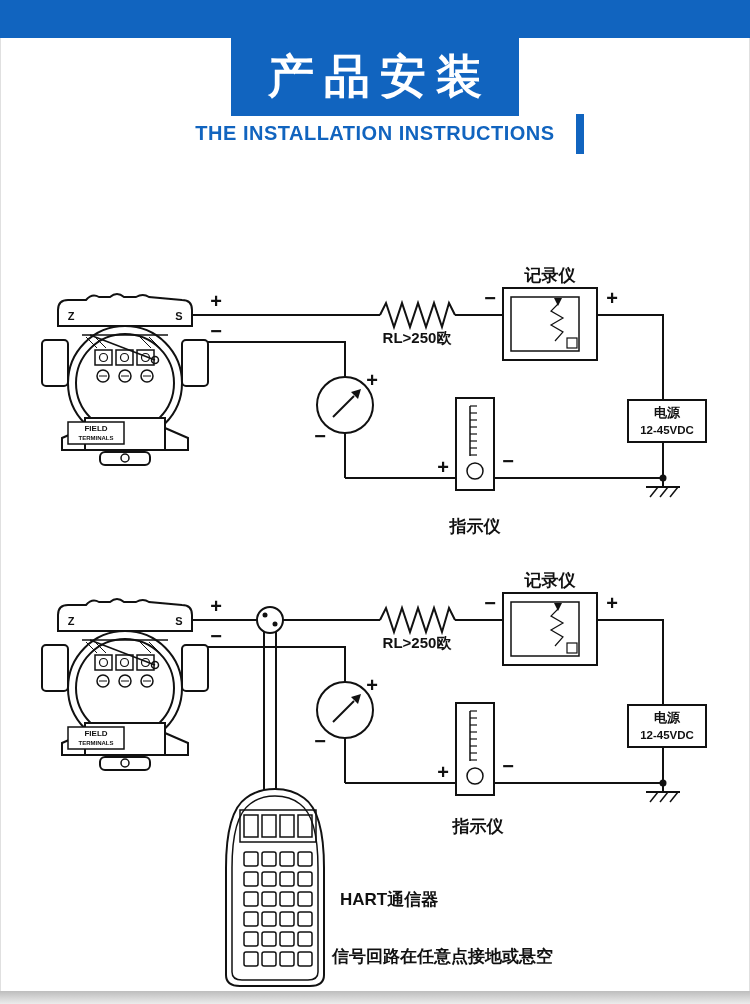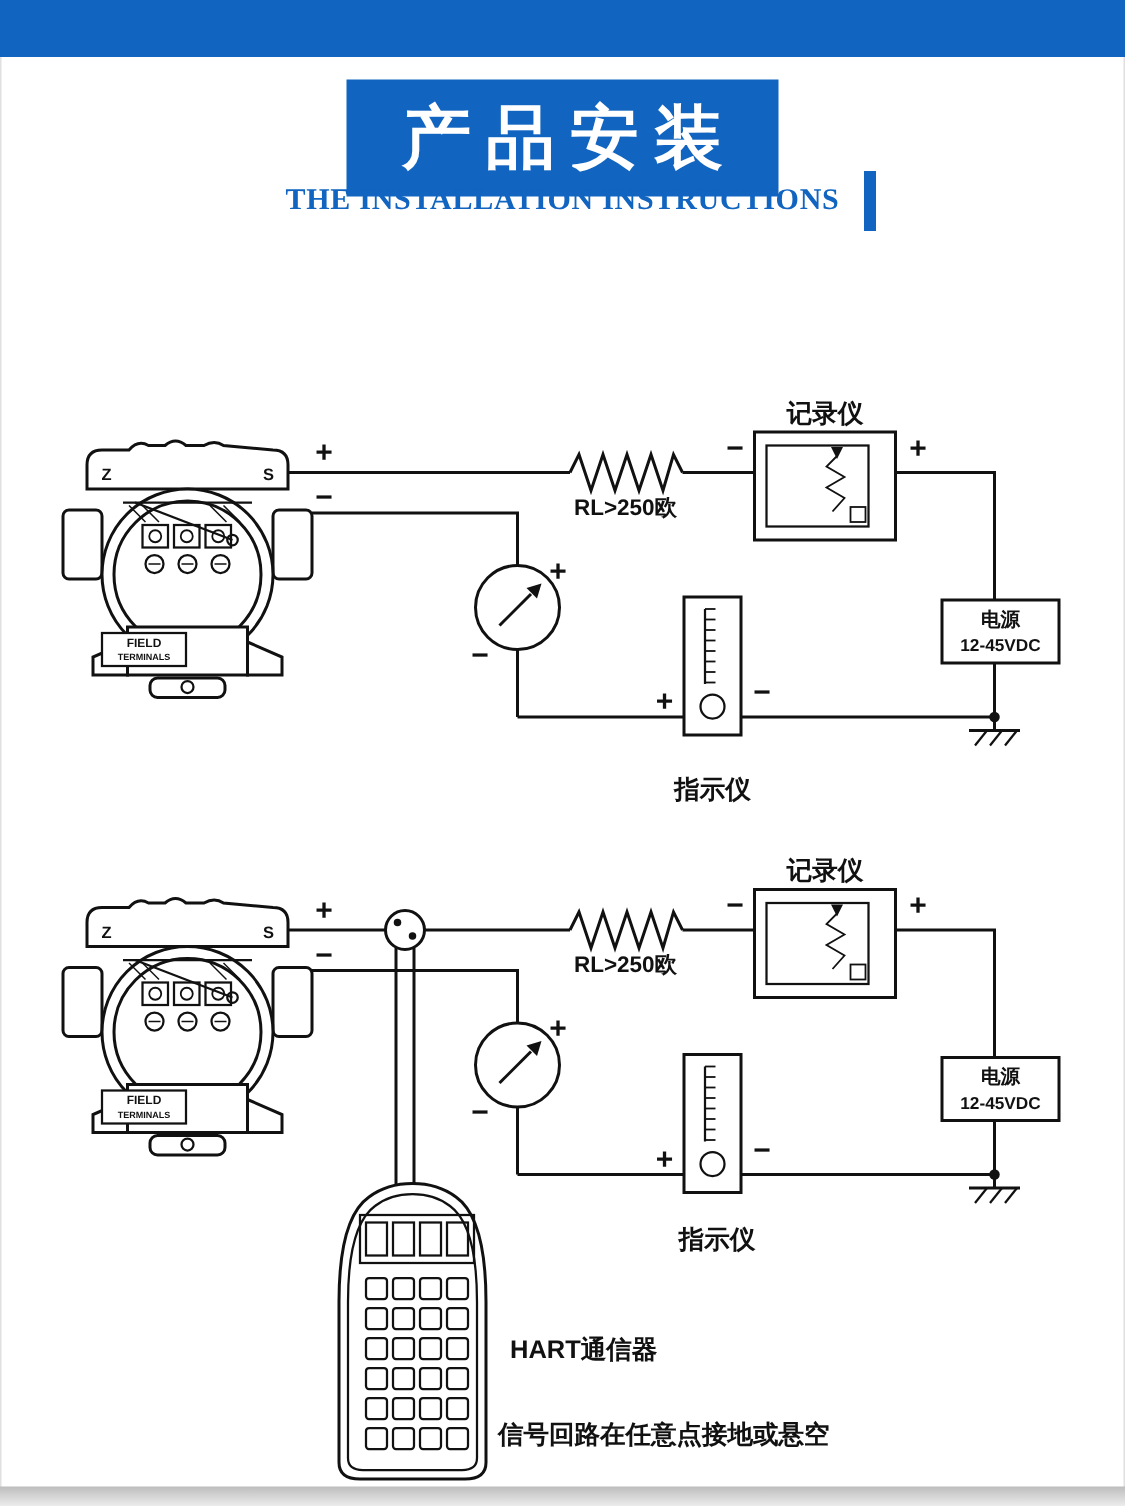--- a/index.html
+++ b/index.html
@@ -1,23 +1,23 @@
 <!DOCTYPE html>
 <html><head>
 <meta charset="utf-8">
 <style>
   html,body{margin:0;padding:0;background:#fff;}
   .page{position:relative;width:750px;height:1004px;background:#fff;overflow:hidden;
         box-shadow:inset 0 0 0 1px #e0e0e0;font-family:"Liberation Sans",sans-serif;}
   .top-bar{position:absolute;left:0;top:0;width:750px;height:38px;background:#1164bf;}
-  .title-box{position:absolute;left:231px;top:53px;width:288px;height:78px;background:#1164bf;
+  .title-box{position:absolute;left:231px;top:38px;width:288px;height:78px;background:#1164bf;
              display:flex;align-items:center;justify-content:center;}
   .title-box span{color:#ffffff;font-size:46px;font-weight:bold;letter-spacing:10px;text-indent:10px;}
   .subtitle{position:absolute;left:0;top:122px;width:750px;text-align:center;color:#1164bf;
-            font-size:20px;font-weight:bold;letter-spacing:.5px;font-family:Liberation Serif, serif;}
+            font-size:20px;font-weight:bold;letter-spacing:.5px;}
   .accent-bar{position:absolute;left:576px;top:114px;width:8px;height:40px;background:#1164bf;}
   .bottom-strip{position:absolute;left:0;bottom:0;width:750px;height:13px;
                 background:linear-gradient(#bdbdbd,#ececec);}
   svg.diagram{position:absolute;left:0;top:0;}
   
   .lbl{font:bold 17px "Liberation Sans",sans-serif;fill:#111;stroke:none;}
   .rl{font:bold 15px "Liberation Sans",sans-serif;fill:#111;stroke:none;}
   .sign{font:bold 20px "Liberation Sans",sans-serif;fill:#111;stroke:none;}
   .p1{font:bold 13px "Liberation Sans",sans-serif;fill:#111;stroke:none;}
   .p2{font:bold 11.5px "Liberation Sans",sans-serif;fill:#111;stroke:none;}

